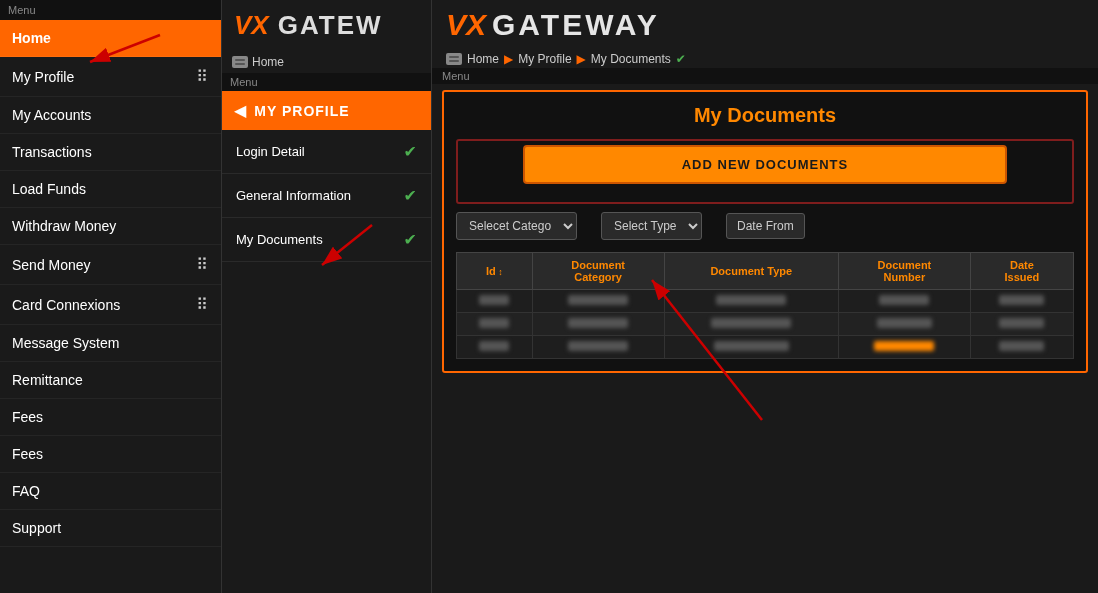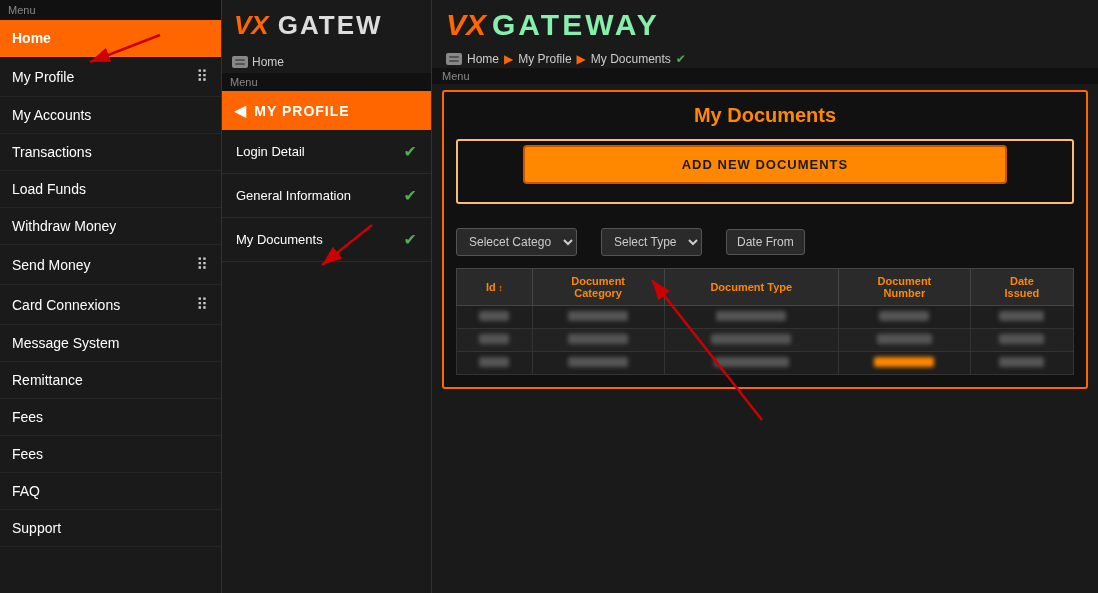--- a/index.html
+++ b/index.html
@@ -235,21 +235,21 @@
     }
     .logo-vx { color: #ff6600; font-size: 26px; font-weight: 900; font-style: italic; }
     .logo-space { width: 5px; }
     .logo-gateway { color: #ddd; font-size: 26px; font-weight: 900; letter-spacing: 2px; }
 
     .right-logo-area {
       display: flex;
       align-items: baseline;
     }
     .right-logo-vx { color: #ff6600; font-size: 30px; font-weight: 900; font-style: italic; }
-    .right-logo-gate { color: #86efac; font-size: 30px; font-weight: 900; letter-spacing: 3px; }
+    .right-logo-gate { color: #e5e5e5; font-size: 30px; font-weight: 900; letter-spacing: 3px; }
 
     .bc-list-icon {
       display: inline-block;
       width: 16px; height: 12px;
       background: #888;
       border-radius: 2px;
       vertical-align: middle;
       position: relative;
     }
     .bc-list-icon::before, .bc-list-icon::after {
@@ -381,21 +381,21 @@
     <a>My Profile</a>
     <span class="sep">▶</span>
     <span class="current">My Documents</span>
     <span style="color:#4caf50;">✔</span>
   </div>
   <div class="right-menu-label">Menu</div>
 
   <div class="right-content">
     <h2>My Documents</h2>
 
-    <div style="border:2px solid #fdba74;border-radius:3px;padding:4px;margin-bottom:24px;">
+    <div style="border:2px solid #7f1d1d;border-radius:3px;padding:4px;margin-bottom:8px;">
       <button class="add-doc-btn">ADD NEW DOCUMENTS</button>
     </div>
 
     <div class="filters-row">
       <select class="filter-select">
         <option>Selecet Catego</option>
       </select>
       <select class="filter-select">
         <option>Select Type</option>
       </select>

